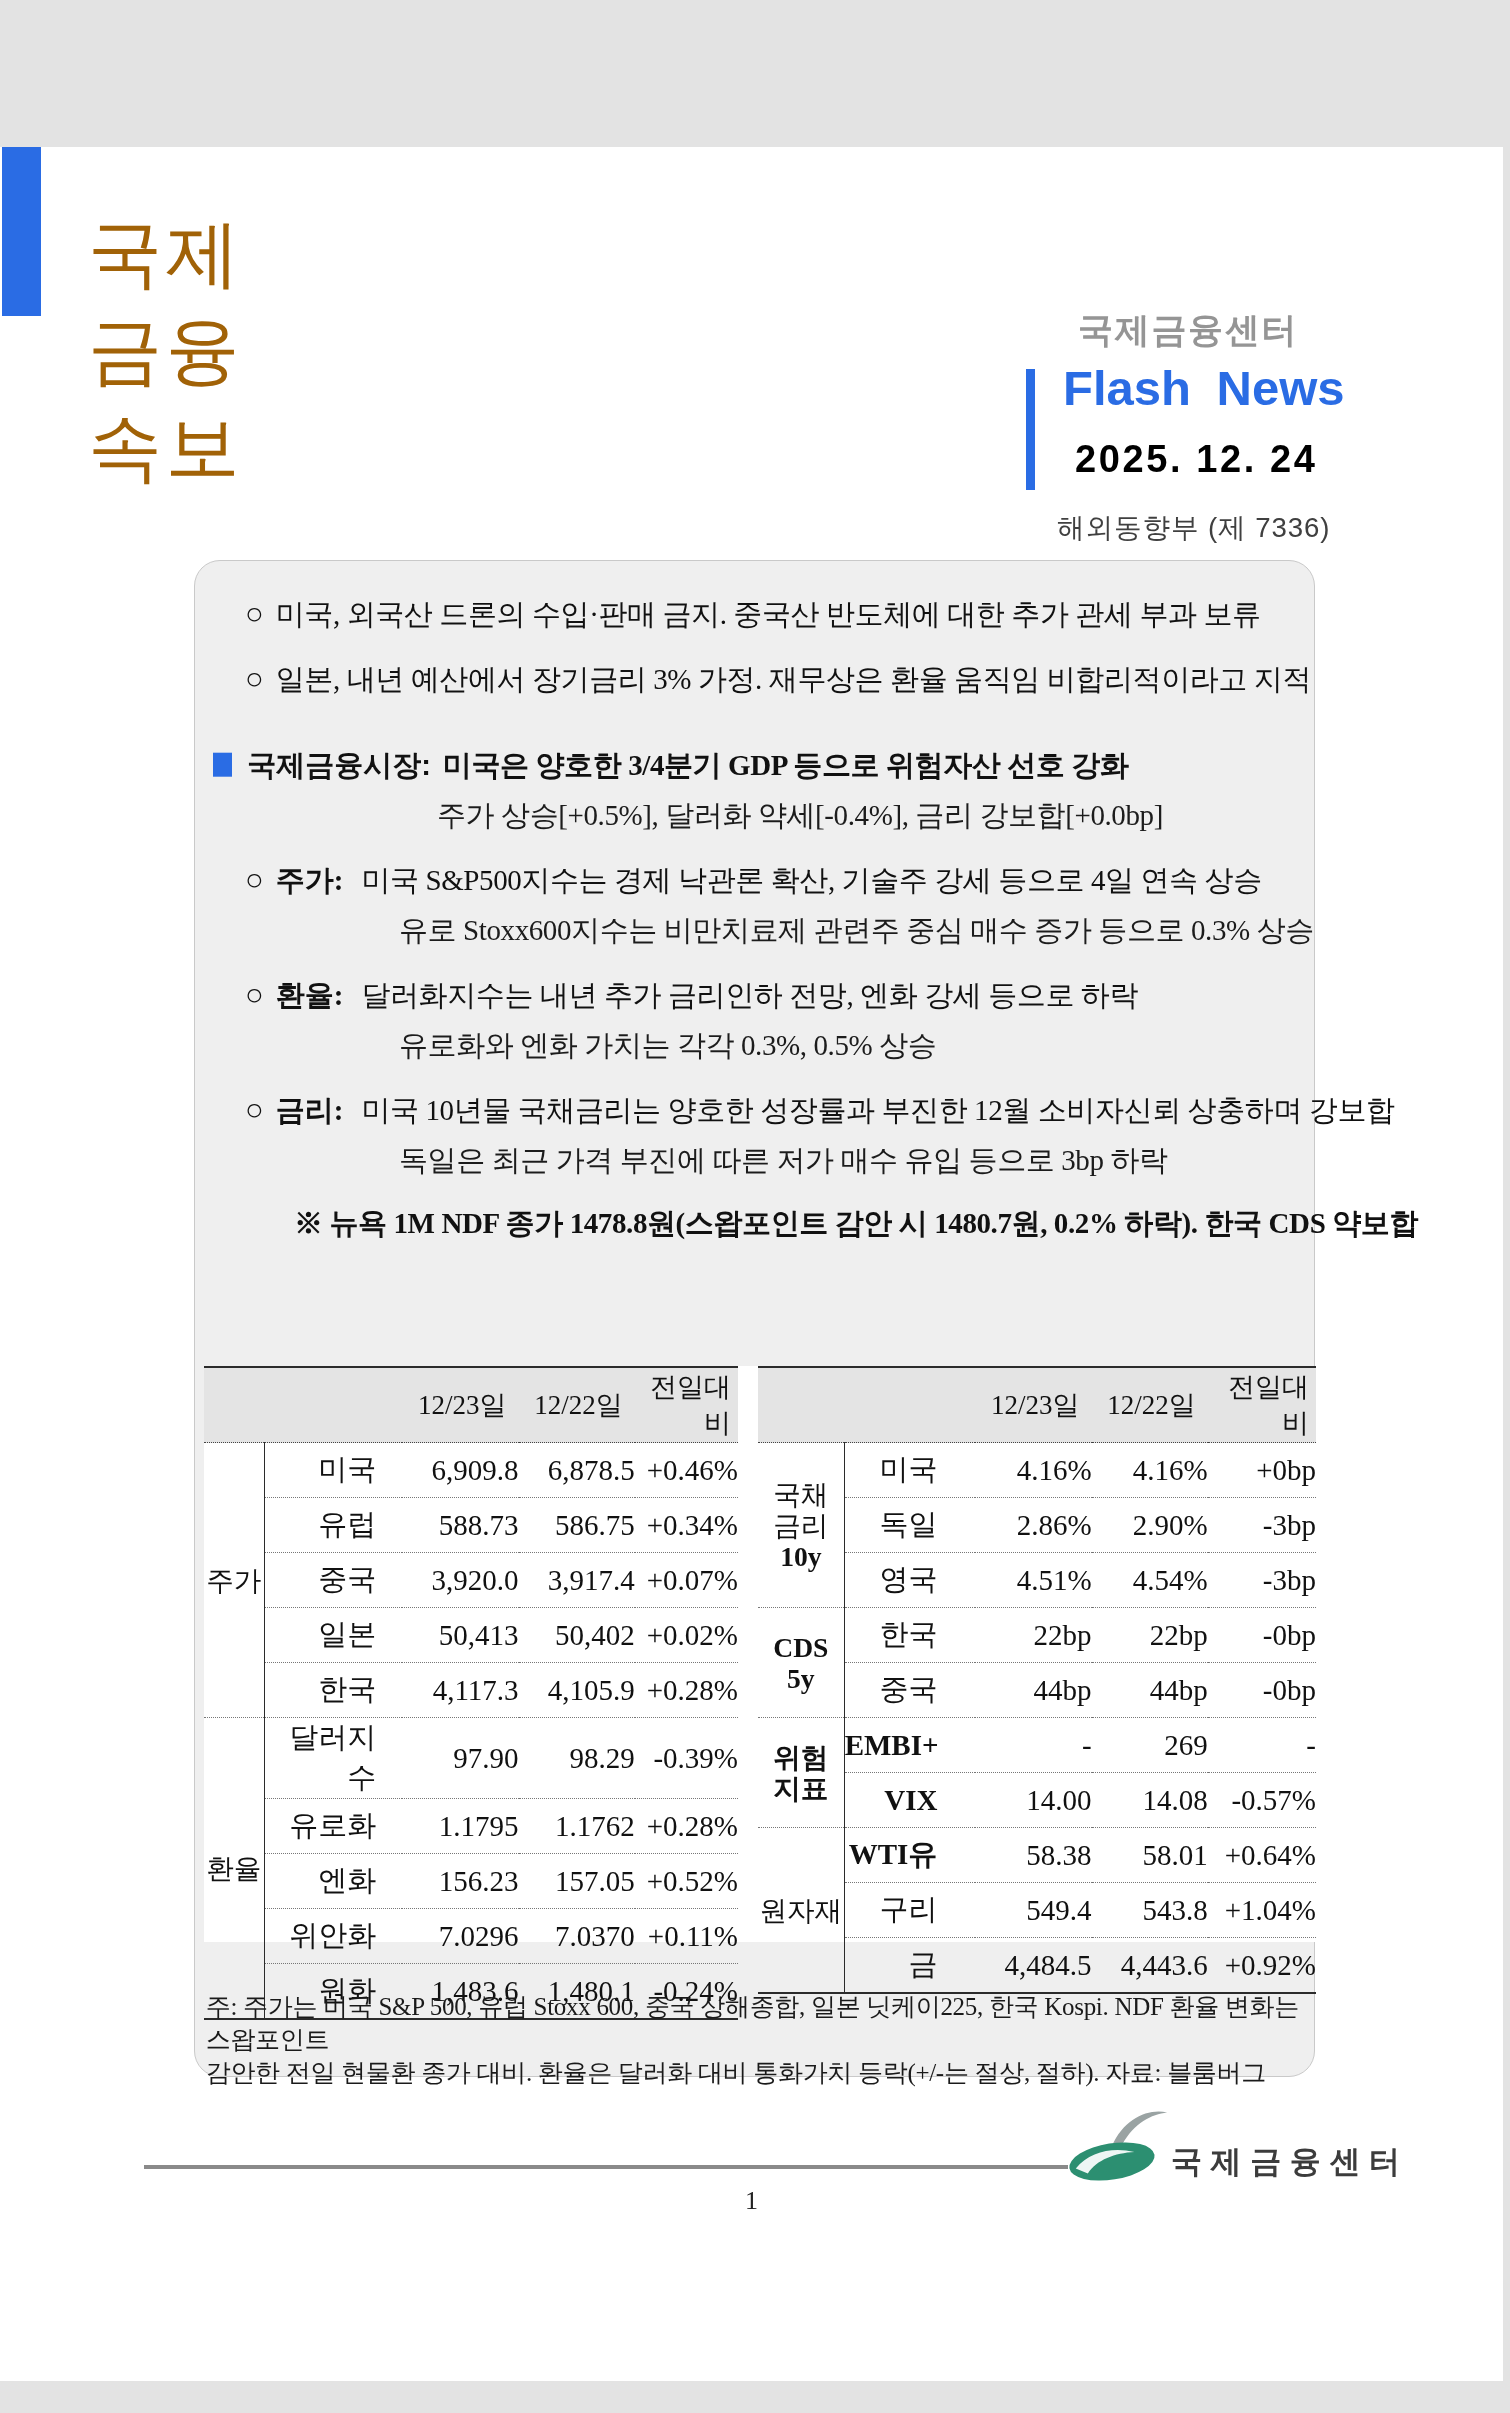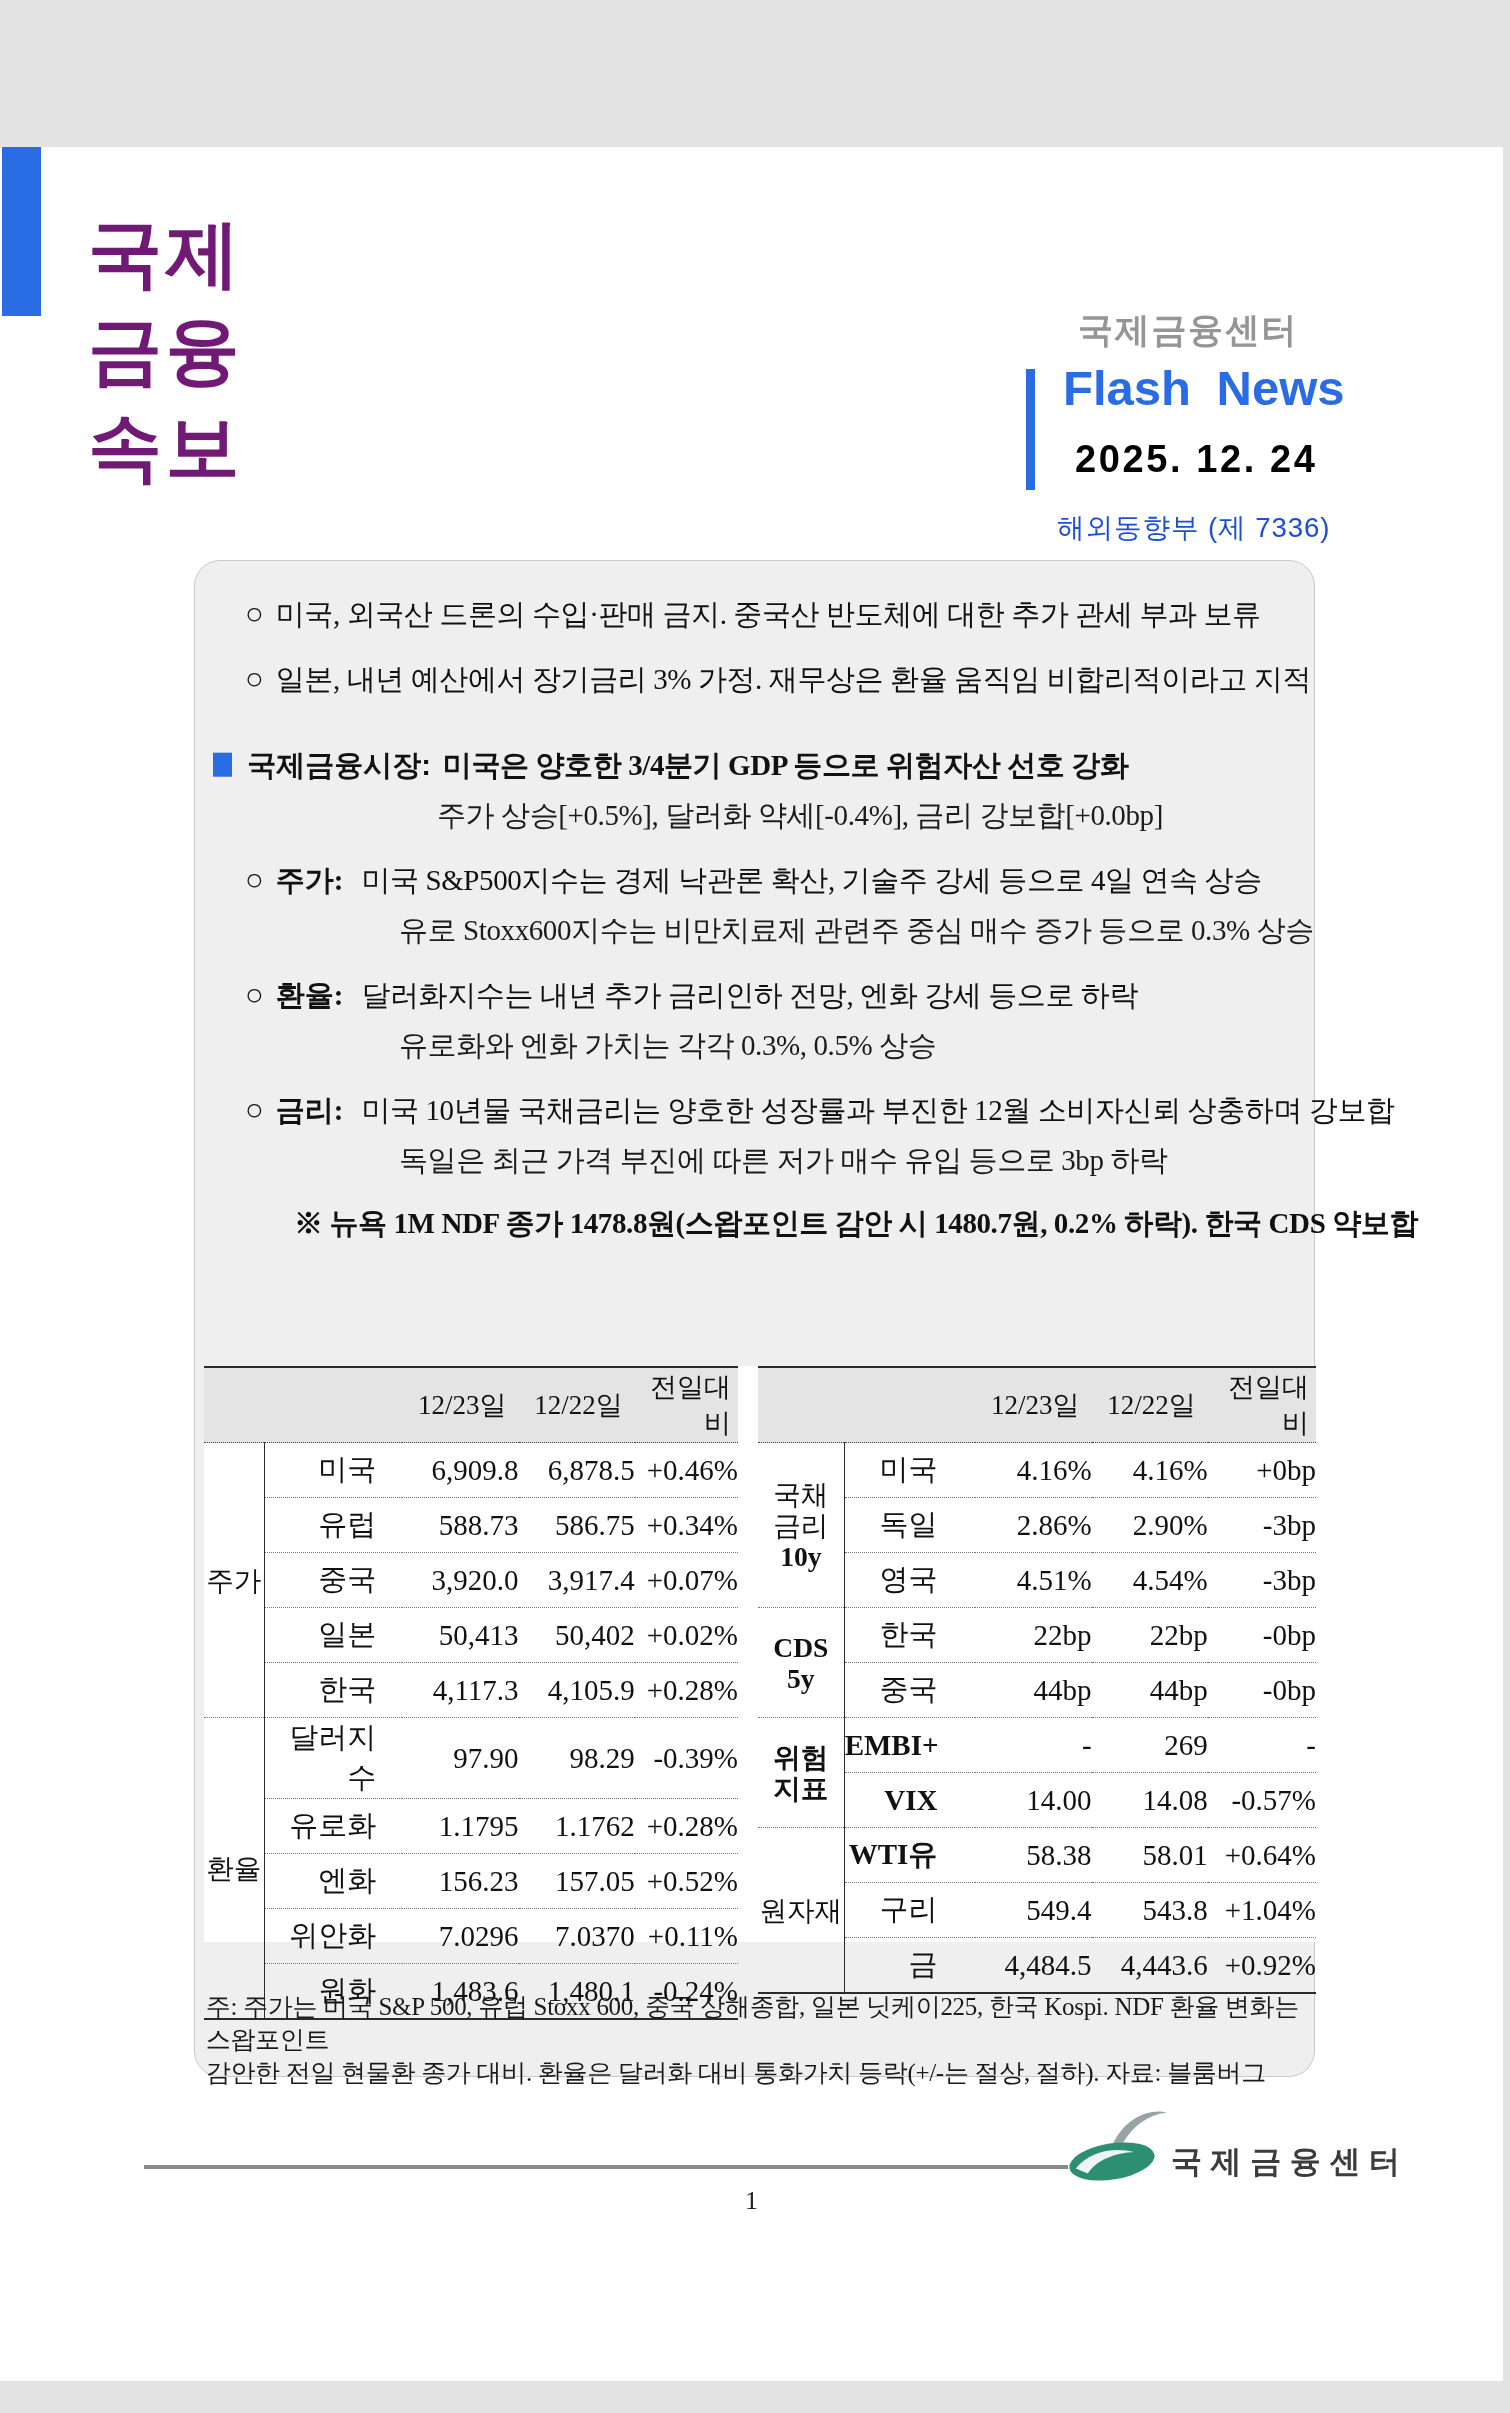--- a/index.html
+++ b/index.html
@@ -3,31 +3,31 @@
 <meta charset="utf-8">
 <style>
   html,body{margin:0;padding:0;}
   body{width:1510px;height:2413px;position:relative;background:#e3e3e3;
        font-family:"Liberation Serif",serif;color:#111;overflow:hidden;}
 
   .paper{position:absolute;left:0;top:147px;width:1503px;height:2234px;background:#ffffff;}
 
   .bluebar{position:absolute;left:1.7px;top:147px;width:39px;height:169px;}
   .masthead-title{position:absolute;left:88px;top:205px;font-family:"Liberation Sans",sans-serif;
-       font-weight:700;font-size:74px;line-height:97px;letter-spacing:3.4px;color:#701a75;white-space:pre-line;}
+       font-weight:400;font-size:74px;line-height:97px;letter-spacing:3.4px;color:#a16207;white-space:pre-line;}
 
   .org{position:absolute;left:1078px;top:307px;font-family:"Liberation Sans",sans-serif;
        font-size:35px;font-weight:700;color:#959595;letter-spacing:1.7px;}
   .flashbar{position:absolute;left:1026px;top:369px;width:8.6px;height:121px;}
   .flash{position:absolute;left:1063px;top:360px;font-family:"Liberation Sans",sans-serif;
        font-size:49px;font-weight:700;word-spacing:12px;}
   .date{position:absolute;left:1075px;top:438px;font-family:"Liberation Sans",sans-serif;
        font-size:38px;font-weight:700;letter-spacing:2.6px;color:#000;}
   .dept{position:absolute;left:1057px;top:509px;font-family:"Liberation Sans",sans-serif;
-       font-size:27.6px;color:#1d4ed8;letter-spacing:0.9px;}
+       font-size:27.6px;color:#404040;letter-spacing:0.9px;}
 
   .box{position:absolute;left:194px;top:560px;width:1121px;height:1517px;background:#efefef;
        border:1.7px solid #c9c9c9;border-radius:26px;box-sizing:border-box;}
 
   .briefing{position:absolute;left:211px;top:569px;width:1095px;font-size:29px;line-height:40px;}
   .bl{white-space:nowrap;}
   .bl .txt{letter-spacing:-0.4px;}
   .bl-head{margin-top:46px;padding-left:1.7px;font-weight:600;}
   .bl-head:first-child{margin-top:38px;}
   .bl-head .lbl{font-family:"Liberation Sans",sans-serif;font-weight:800;margin-right:12px;}

